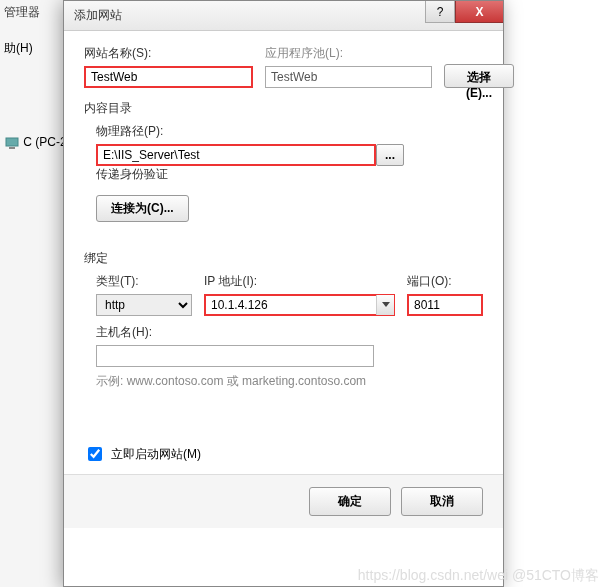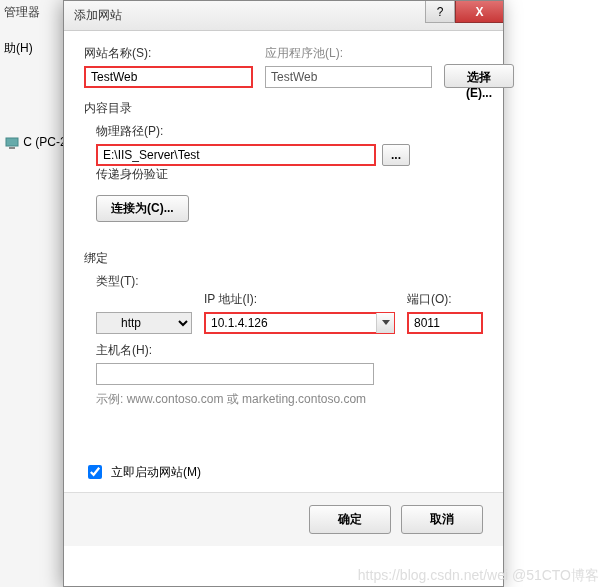--- a/index.html
+++ b/index.html
@@ -29,28 +29,28 @@
     
     input[type="text"] { border: 1px solid #aaa; padding: 3px 5px; height: 22px; background: #fff; }
     input[readonly] { background: #fff; color: #555; }
     
     .red-box { border: 2px solid #e33 !important; }
     
     .btn { background: linear-gradient(to bottom, #fdfdfd, #e5e5e5); border: 1px solid #999; border-radius: 3px; padding: 4px 14px; cursor: pointer; min-width: 70px; font-weight: bold; }
     
     .section-title { color: #333; margin: 12px 0 6px 0; }
     
-    .browse-row { display: flex; gap: 6px; align-items: center; }
+    .browse-row { display: flex; gap: 0; align-items: center; }
     .browse-btn { border: 1px solid #999; background: linear-gradient(to bottom, #fdfdfd, #e5e5e5); width: 28px; height: 22px; cursor: pointer; font-weight: bold; border-radius: 2px; }
     
     .btn-row { display: flex; gap: 14px; margin-top: 12px; margin-left: 12px; }
     
     .bind-row { display: flex; gap: 12px; align-items: flex-end; margin-bottom: 8px; }
     
-    select { border: 1px solid #aaa; height: 22px; background: #eee; padding: 1px 20px; }
+    select { border: 1px solid #aaa; height: 22px; background: #eee; padding: 1px 4px; }
     
     .ip-wrap { position: relative; flex: 1; display: flex; }
     .ip-wrap input { flex: 1; }
     .ip-dropdown { position: absolute; right: 1px; top: 1px; height: 20px; width: 18px; border-left: 1px solid #ccc; background: linear-gradient(to bottom, #fdfdfd, #e0e0e0); cursor: pointer; display: flex; align-items: center; justify-content: center; }
     
     .example { color: #888; margin: 6px 0 8px 0; }
     
     .checkbox-row { display: flex; align-items: center; gap: 6px; margin-top: 54px; }
     .checkbox-row input { width: 14px; height: 14px; }
     
@@ -113,21 +113,21 @@
     </div>
 
     <div class="field-label indent" style="">传递身份验证</div>
     <div class="btn-row">
       <button class="btn">连接为(C)...</button>
     </div>
 
     <div class="section-title" style="margin-top:28px;">绑定</div>
 
     <div class="bind-row" style="margin-left:12px;">
-      <div class="field" style="width:96px;gap:18px;">
+      <div class="field" style="width:96px;">
         <span class="field-label">类型(T):</span>
         <select>
           <option>http</option>
         </select>
       </div>
       <div class="field" style="flex:1;">
         <span class="field-label">IP 地址(I):</span>
         <div class="ip-wrap">
           <input type="text" class="red-box" value="10.1.4.126" style="">
           <div class="ip-dropdown">

